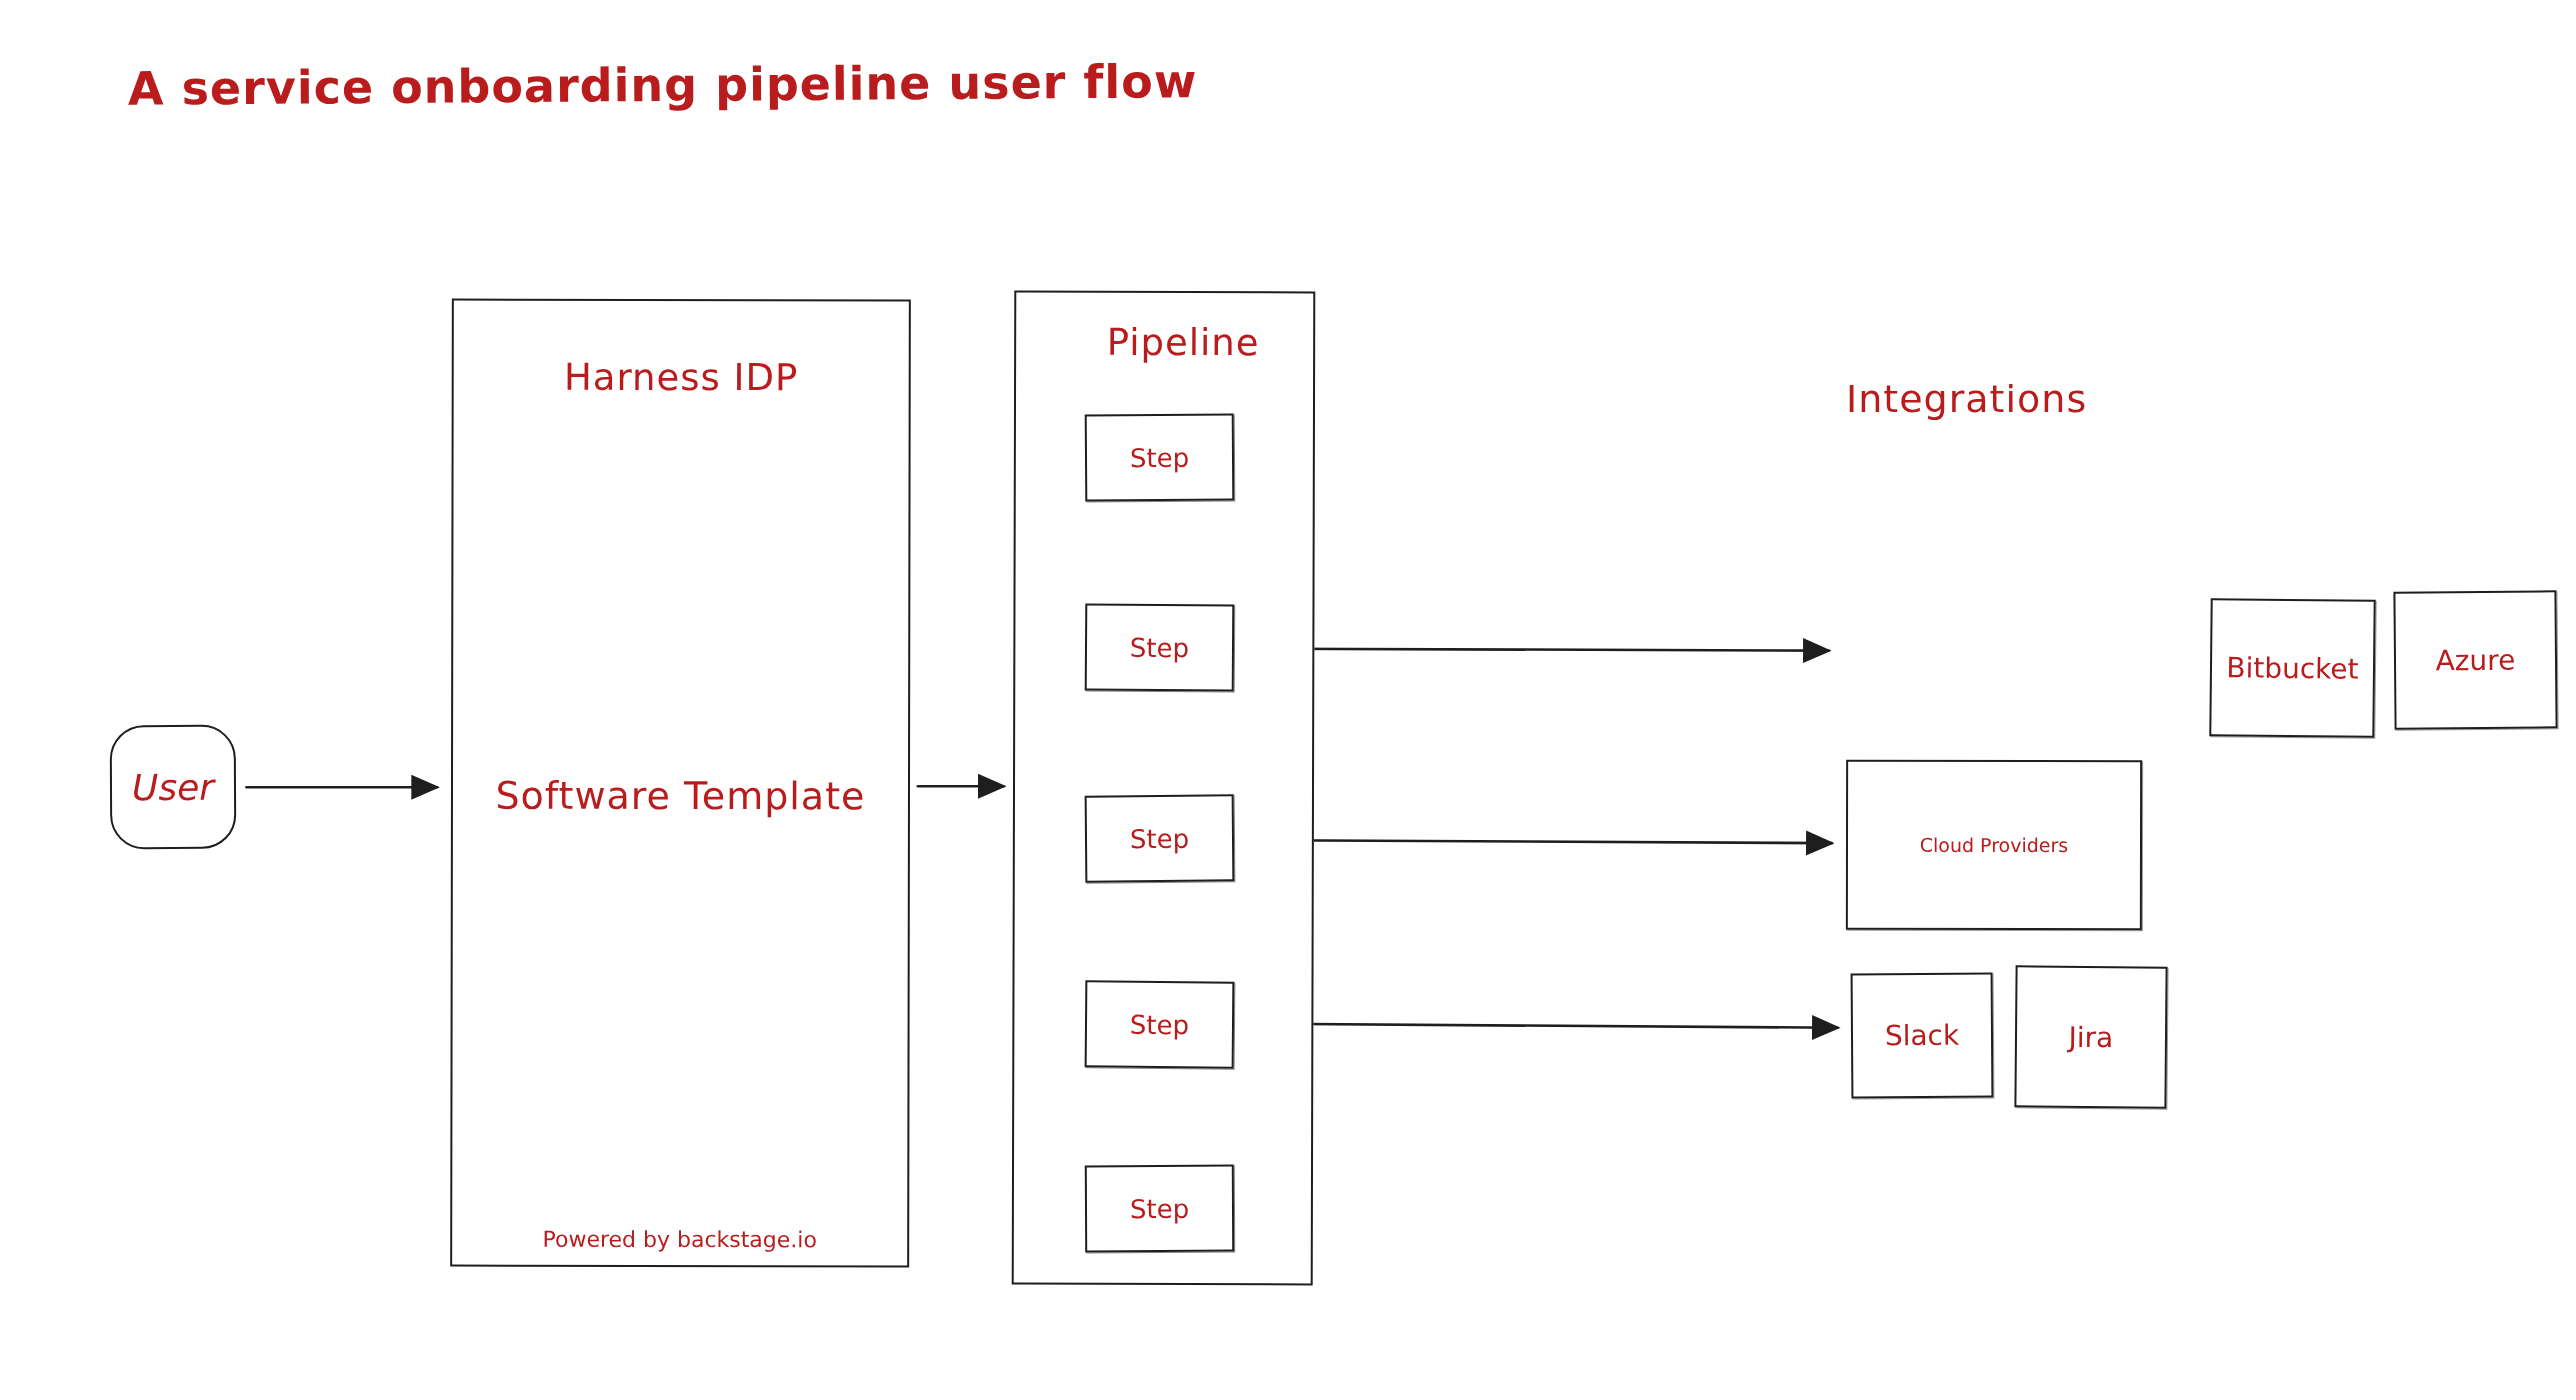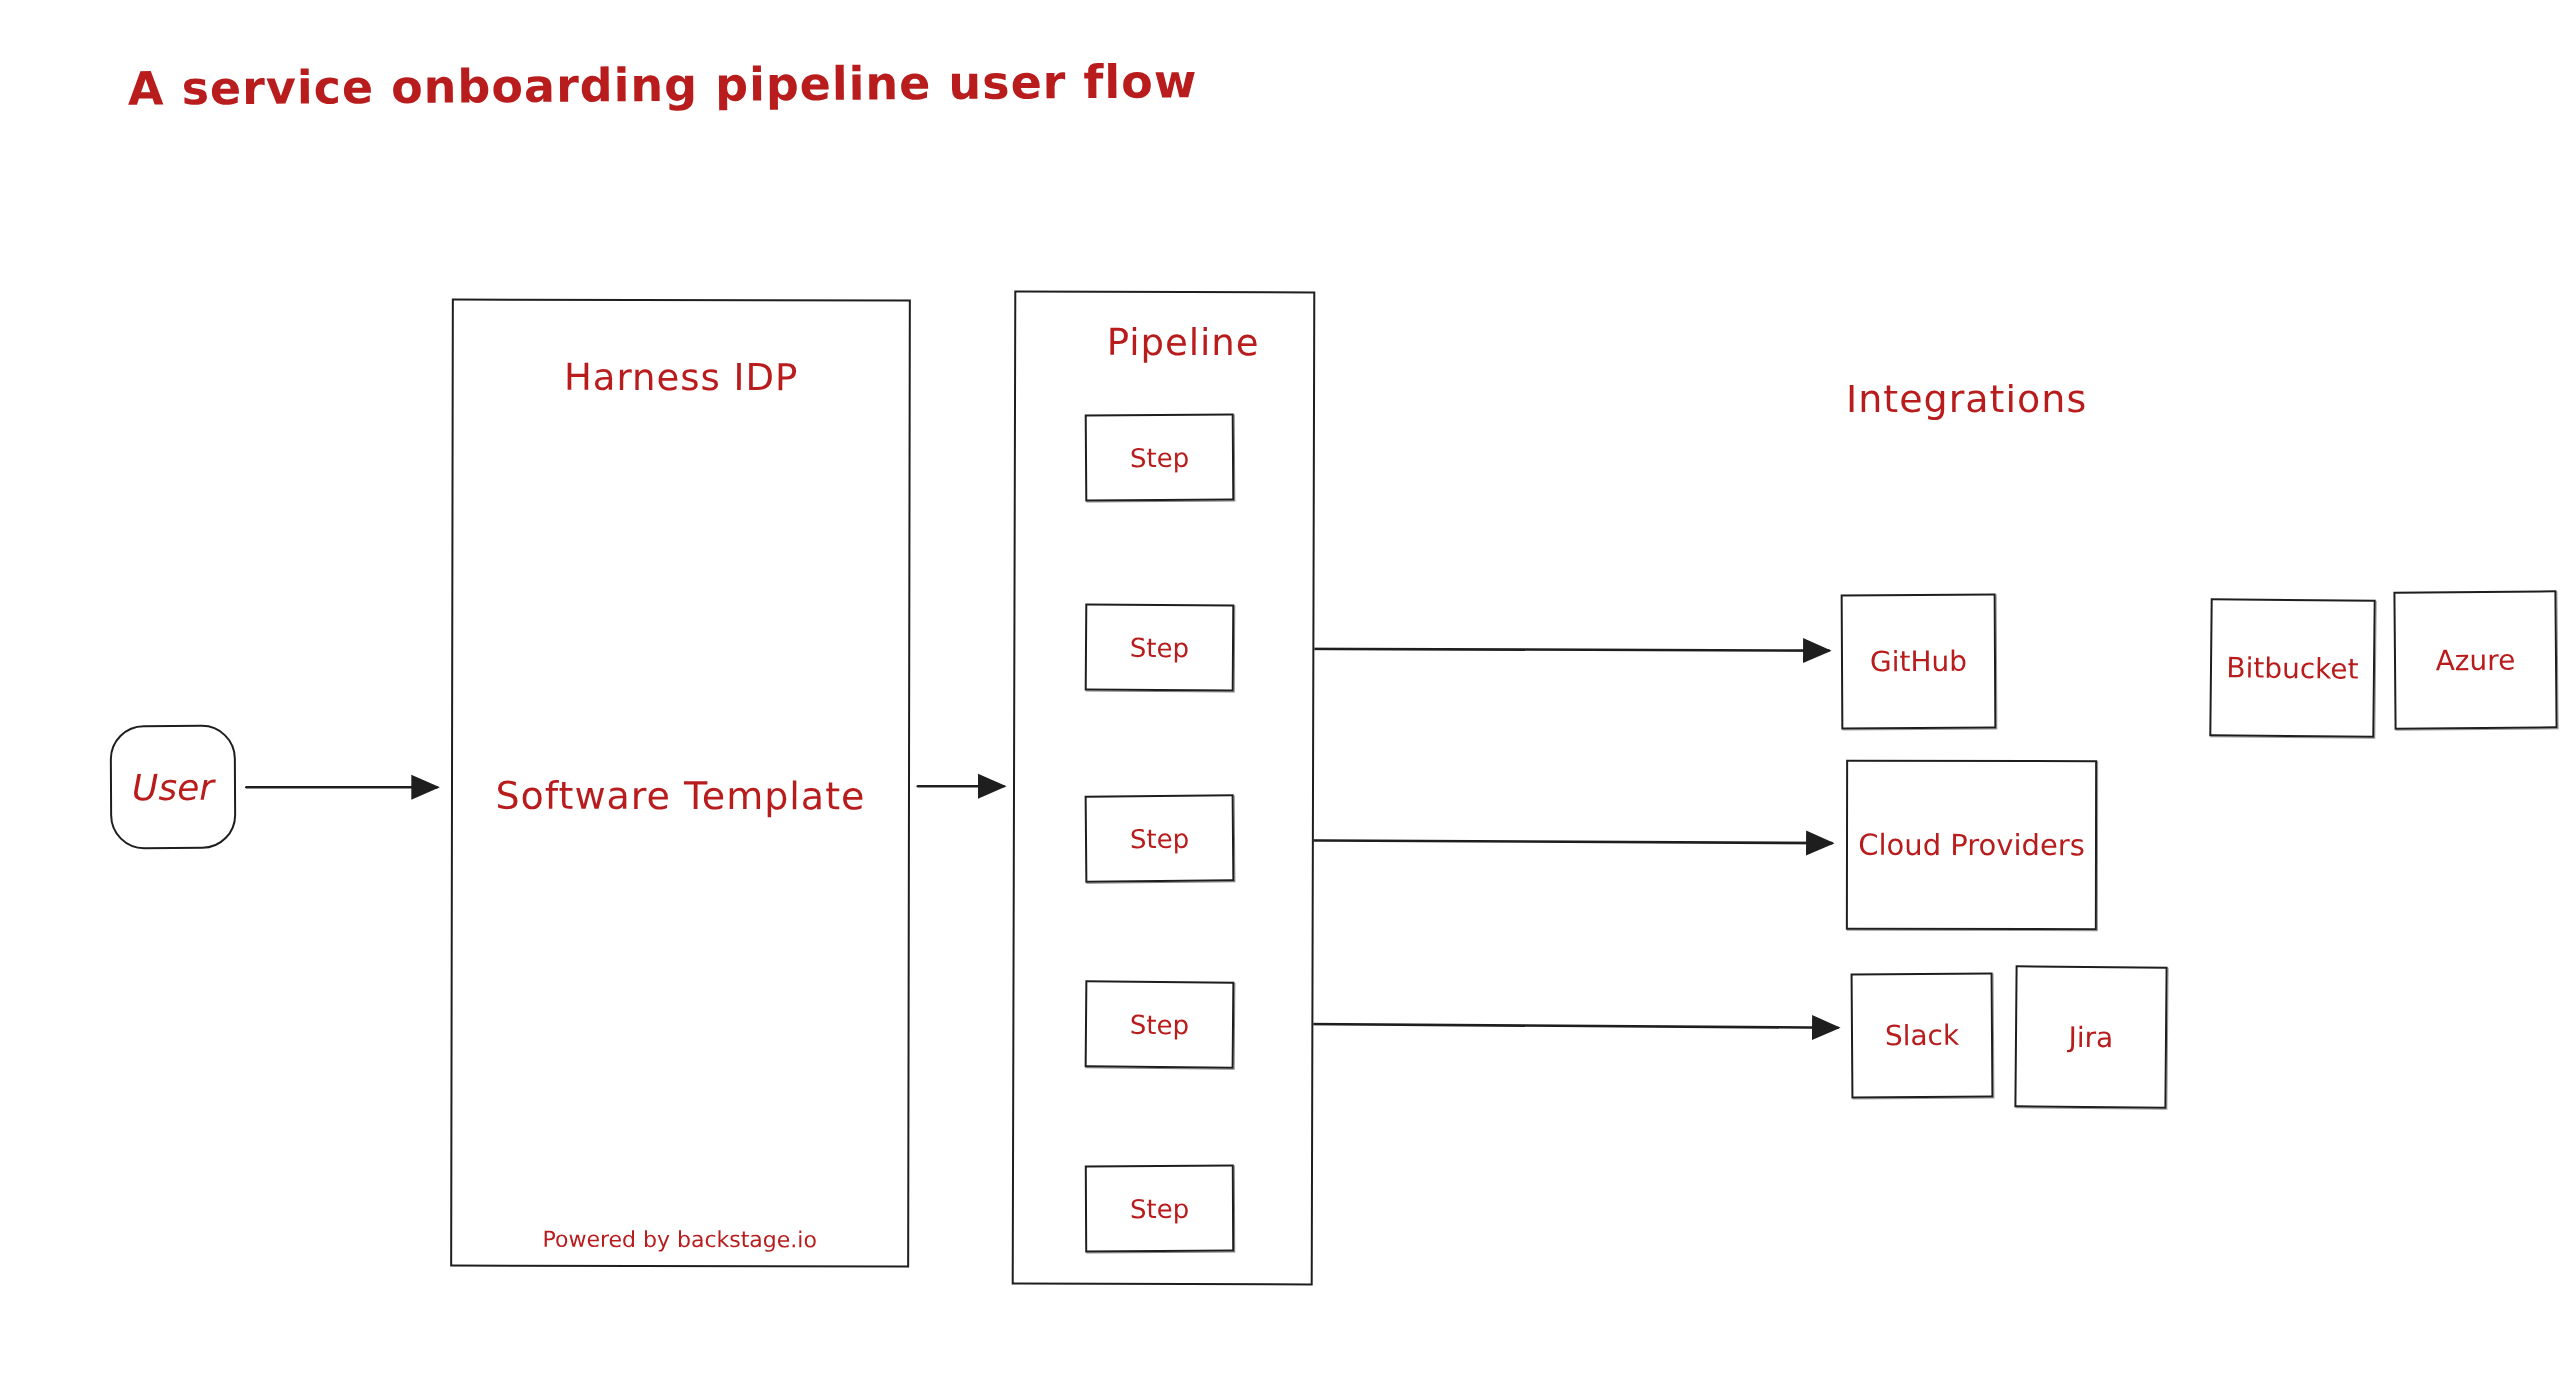--- a/index.html
+++ b/index.html
@@ -106,21 +106,21 @@
     white-space: nowrap;
   }
   .int-box {
     font-size: 28px;
     box-shadow: 1px 1px 0 rgba(30,30,30,0.45);
   }
   .github    { left: 1841px; top: 594px; width: 155px; height: 135px; transform: rotate(-0.3deg); }
   .gitlab    { left: 2025px; top: 597px; width: 158px; height: 135px; transform: rotate(0.3deg); }
   .bitbucket { left: 2210px; top: 599px; width: 165px; height: 138px; transform: rotate(0.6deg); }
   .azure     { left: 2394px; top: 591px; width: 163px; height: 138px; transform: rotate(-0.5deg); }
-  .cloud     { left: 1846px; top: 760px; width: 251px; height: 170px; font-size: 29px; transform: rotate(0.1deg); }
+  .cloud     { left: 1846px; top: 760px; width: 296px; height: 170px; font-size: 19px; transform: rotate(0.1deg); }
   .slack     { left: 1851px; top: 973px; width: 142px; height: 125px; transform: rotate(-0.4deg); }
   .jira      { left: 2015px; top: 966px; width: 152px; height: 142px; transform: rotate(0.5deg); }
   .arrows-layer {
     position: absolute;
     left: 0; top: 0;
     width: 2576px;
     height: 1401px;
     pointer-events: none;
   }
   .arrows-layer line { stroke: #1e1e1e; stroke-width: 2.6px; stroke-linecap: round; }
@@ -174,23 +174,20 @@
   </div>
   <div class="node step step-4 label-center">
     <span>Step</span>
   </div>
   <div class="node step step-5 label-center">
     <span>Step</span>
   </div>
 
   <div class="integrations-title">Integrations</div>
 
-  <div class="node int-box github label-center">
-    <span>GitHub</span>
-  </div>
   <div class="node int-box bitbucket label-center">
     <span>Bitbucket</span>
   </div>
   <div class="node int-box azure label-center">
     <span>Azure</span>
   </div>
   <div class="node int-box cloud label-center">
     <span>Cloud Providers</span>
   </div>
   <div class="node int-box slack label-center">

